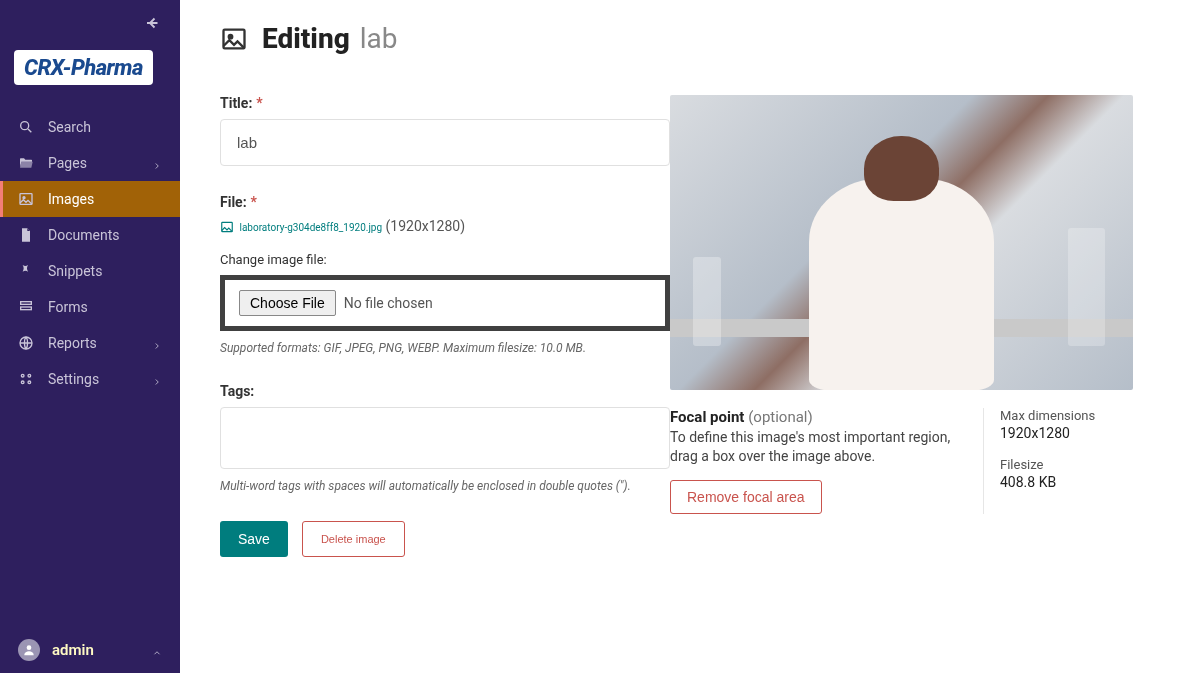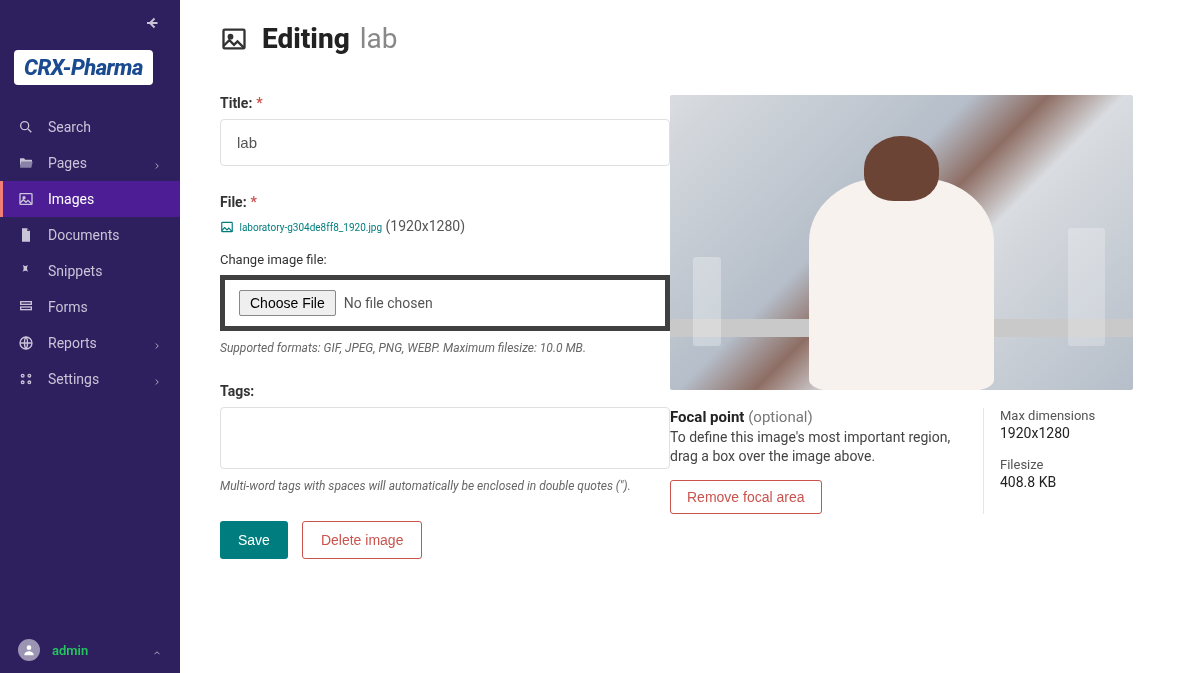--- a/index.html
+++ b/index.html
@@ -8,29 +8,29 @@
 .app { display: flex; width: 1189px; height: 673px; }
 
 
 .sidebar { width: 180px; background: #2e1f5e; color: #c9c4d8; display: flex; flex-direction: column; }
 .sidebar-top { display: flex; justify-content: flex-end; padding: 14px 18px 0 0; }
 .collapse-icon { width: 18px; height: 18px; cursor: pointer; }
 .logo-wrap { padding: 18px 14px 24px 14px; }
 .logo { background: #fff; color: #1a4a8f; font-size: 22px; font-weight: 800; padding: 5px 10px; border-radius: 4px; display: inline-block; font-style: italic; letter-spacing: -0.5px; }
 .nav-list { list-style: none; flex: 1; }
 .nav-item { display: flex; align-items: center; padding: 10px 18px; cursor: pointer; font-size: 14px; position: relative; }
-.nav-item.active { background: #4c1d95; color: #fff; }
+.nav-item.active { background: #a16207; color: #fff; }
 .nav-item.active::before { content:""; position:absolute; left:0; top:0; bottom:0; width:3px; background:#f37e77; }
 .nav-icon { width: 16px; height: 16px; margin-right: 14px; flex-shrink: 0; }
 .nav-label { flex: 1; }
 .nav-chevron { width: 10px; height: 10px; }
 .sidebar-footer { display: flex; align-items: center; padding: 12px 18px; cursor: pointer; }
 .avatar { width: 22px; height: 22px; border-radius: 50%; background: #9b95b3; margin-right: 12px; display:flex; align-items:center; justify-content:center; }
 .avatar svg { width:14px; height:14px; }
-.footer-label { flex:1; font-weight:600; color:#22c55e; font-size:13px; }
+.footer-label { flex:1; font-weight:600; color:#fef9c3; font-size:15px; }
 
 
 .main { flex:1; background:#fff; overflow:auto; padding: 22px 56px 0 40px; }
 .page-header { display:flex; align-items:center; margin-bottom: 40px; }
 .page-header-icon { width:28px; height:28px; margin-right:14px; color:#333; }
 .page-title-editing { font-size:28px; font-weight:800; color:#222; margin-right:10px; }
 .page-title-name { font-size:28px; font-weight:400; color:#888; }
 
 .content { display:flex; }
 .form-col { flex: 0 0 450px; }
@@ -43,21 +43,21 @@
 .file-link { color:#007d7e; text-decoration:none; font-size:10px; }
 .file-dims { color:#555; font-size:14px; }
 .sub-label { color:#333; font-size:13px; margin:18px 0 8px 0; display:block; }
 .file-row { border:5px solid #404040; border-radius:0; padding:10px 14px; display:flex; align-items:center; gap:8px; }
 .choose-btn { border:1px solid #888; background:#efefef; padding:4px 10px; font-size:14px; cursor:pointer; border-radius:2px; }
 .no-file { color:#555; font-size:14px; }
 .help-text { color:#666; font-size:12px; margin-top:10px;font-style:italic; }
 .tags-box { border:1px solid #e0e0e0; border-radius:4px; height:62px; width:100%; }
 .actions { display:flex; gap:14px; }
 .btn-primary { background:#007d7e; color:#fff; border:none; padding:10px 18px; border-radius:3px; font-size:14px; cursor:pointer; }
-.btn-danger-outline { background:#fff; color:#c9534d; border:1px solid #c9534d; padding:10px 18px; border-radius:3px; font-size:14px; cursor:pointer; }
+.btn-danger-outline { background:#fff; color:#c9534d; border:1px solid #c9534d; padding:10px 18px; border-radius:3px; font-size:11px; cursor:pointer; }
 
 .preview-image { width:100%; height:295px; background:linear-gradient(135deg,#d9dce0 0%,#b5bec9 40%,#8e6e64 50%,#d9dce0 60%,#b5bec9 100%); border-radius:2px; position:relative; overflow:hidden; }
 .lab-scene { position:absolute; inset:0; }
 .figure-body { position:absolute; left:30%; top:28%; width:40%; height:72%; background:#f7f2ee; border-radius:40% 40% 10% 10% / 30% 30% 5% 5%; }
 .figure-head { position:absolute; left:42%; top:14%; width:16%; height:22%; background:#6b4436; border-radius:50% 50% 40% 40%; }
 .glass1 { position:absolute; left:5%; top:55%; width:6%; height:30%; background:rgba(255,255,255,0.3); border-radius:3px; }
 .glass2 { position:absolute; right:6%; top:45%; width:8%; height:40%; background:rgba(255,255,255,0.25); border-radius:3px; }
 .bench { position:absolute; left:0; right:0; bottom:18%; height:6%; background:#c9c9c9; }
 
 .focal-row { display:flex; margin-top:18px; gap:20px; }

